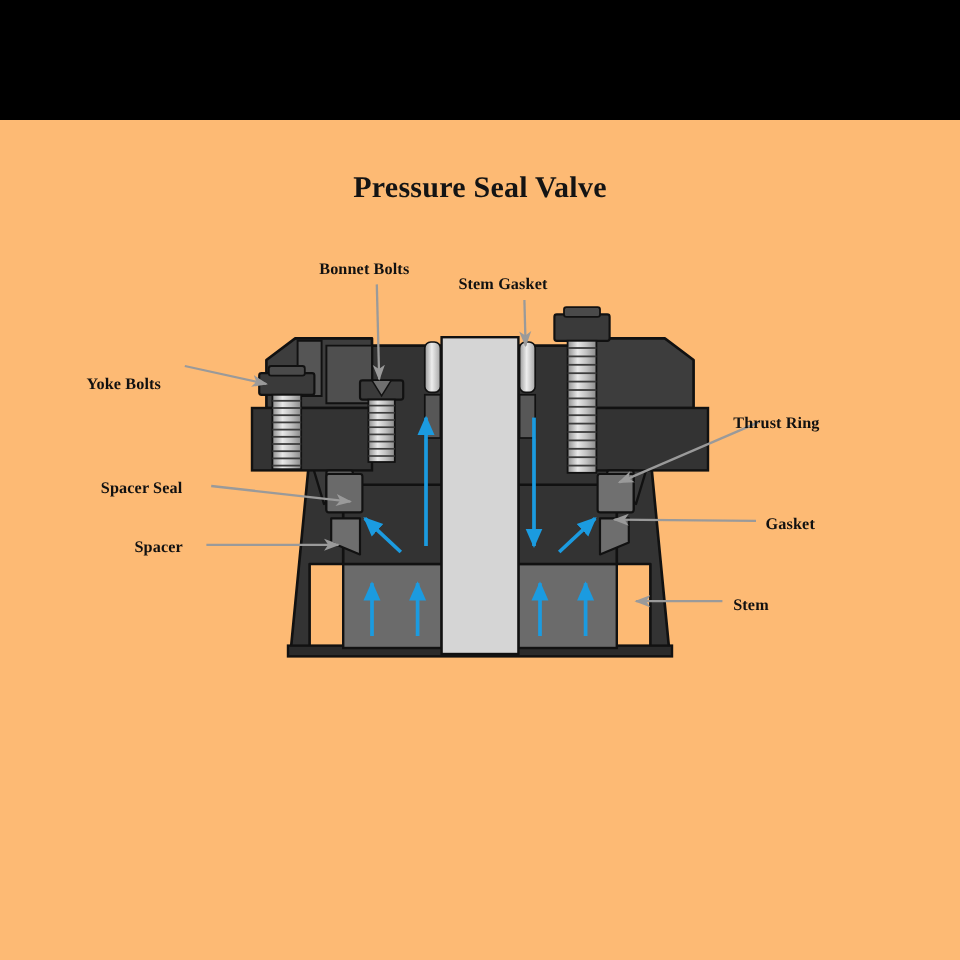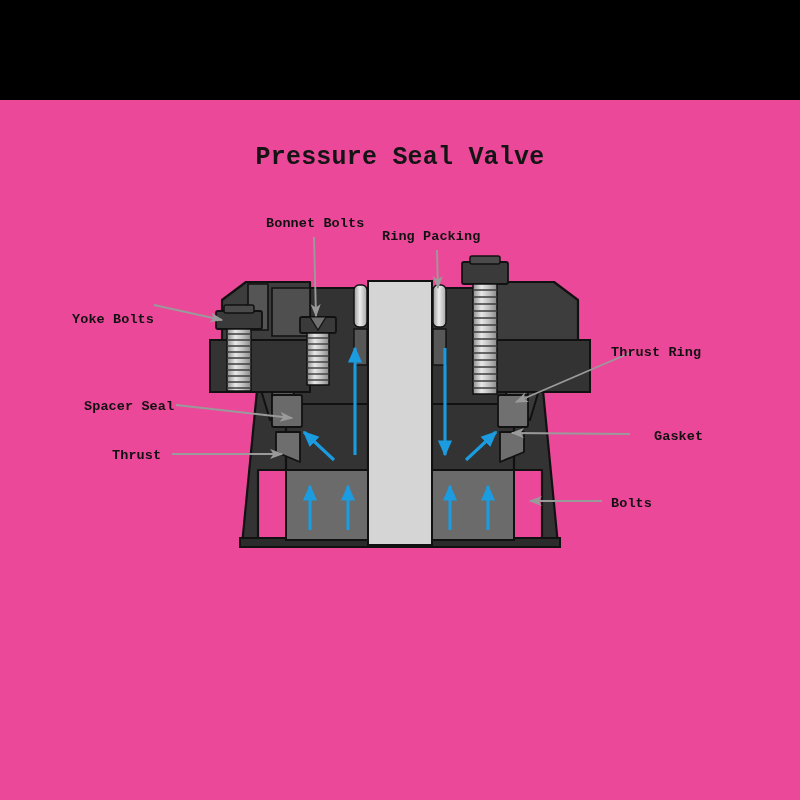--- a/index.html
+++ b/index.html
@@ -4,23 +4,23 @@
 <style>
   html, body {
     margin: 0;
     padding: 0;
     background: #ffffff;
   }
   #stage {
     position: relative;
     width: 800px;
     height: 800px;
-    background: #ec4899;
+    background: #fdba74;
     overflow: hidden;
-    font-family: Liberation Mono, monospace;
+    font-family: Liberation Serif, serif;
   }
   #letterbox-top {
     position: absolute;
     left: 0;
     top: 0;
     width: 800px;
     height: 100px;
     background: #000000;
   }
   #diagram-title {
@@ -213,21 +213,21 @@
       <line x1="176" y1="405" x2="292" y2="418" marker-end="url(#leaderHead)"></line>
       <line x1="172" y1="454" x2="282" y2="454" marker-end="url(#leaderHead)"></line>
       <line x1="632" y1="352" x2="516" y2="402" marker-end="url(#leaderHead)"></line>
       <line x1="630" y1="434" x2="512" y2="433" marker-end="url(#leaderHead)"></line>
       <line x1="602" y1="501" x2="530" y2="501" marker-end="url(#leaderHead)"></line>
     </g>
 
   </svg>
 
   <div class="callout-label" style="left:266px; top:216px;">Bonnet Bolts</div>
-  <div class="callout-label" style="left:382px; top:229px;">Ring Packing</div>
+  <div class="callout-label" style="left:382px; top:229px;">Stem Gasket</div>
   <div class="callout-label" style="left:72px; top:312px;">Yoke Bolts</div>
   <div class="callout-label" style="left:84px; top:399px;">Spacer Seal</div>
-  <div class="callout-label" style="left:112px; top:448px;">Thrust</div>
+  <div class="callout-label" style="left:112px; top:448px;">Spacer</div>
   <div class="callout-label" style="left:611px; top:345px;">Thrust Ring</div>
-  <div class="callout-label" style="left:654px; top:429px;">Gasket</div>
-  <div class="callout-label" style="left:611px; top:496px;">Bolts</div>
+  <div class="callout-label" style="left:638px; top:429px;">Gasket</div>
+  <div class="callout-label" style="left:611px; top:496px;">Stem</div>
 
 </div>
 
 </body></html>

